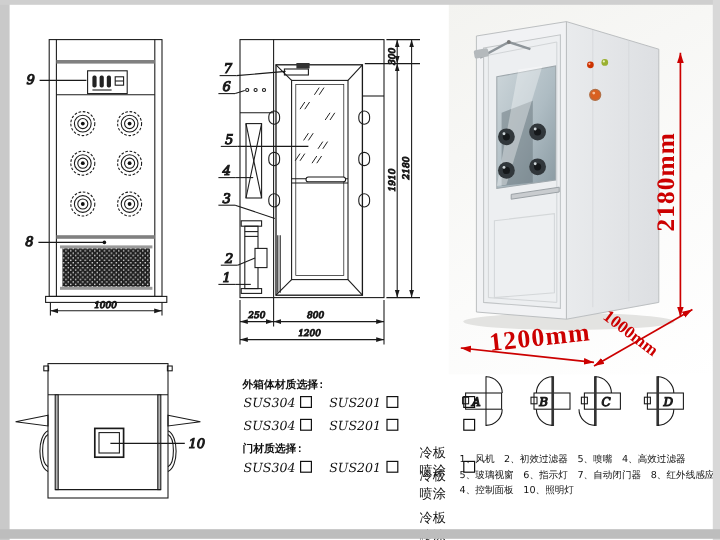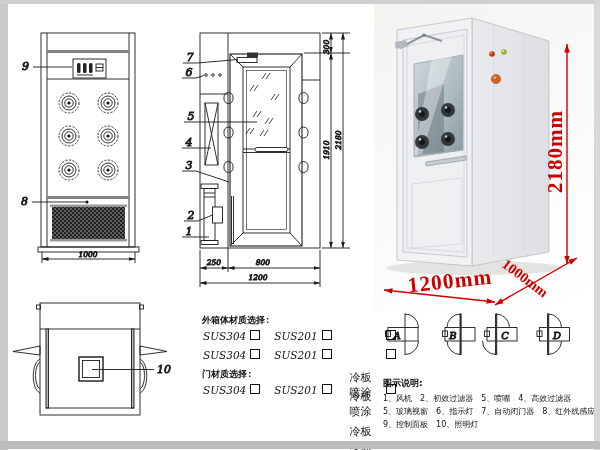--- a/index.html
+++ b/index.html
@@ -371,29 +371,28 @@
       <span class="sus">SUS304</span>
         <span class="cb"></span>
       <span class="sus g14">SUS201</span>
         <span class="cb"></span>
       <span class="opt-cn g18">冷板喷涂</span>
         <span class="cb"></span>
     </div>
   </div>
 
   <div id="legend">
-    <div class="lg-title">图示说明:</div>
     <div class="lg-line">
       <span>1、风机</span><span>2、初效过滤器</span><span>5、喷嘴</span><span>4、高效过滤器</span>
     </div>
     <div class="lg-line">
       <span>5、玻璃视窗</span><span>6、指示灯</span><span>7、自动闭门器</span><span>8、红外线感应器</span>
     </div>
     <div class="lg-line">
-      <span>9、控制面板</span><span>10、照明灯</span>
+      <span>4、控制面板</span><span>10、照明灯</span>
     </div>
   </div>
 
   <div class="frame" id="frame-left"></div>
   <div class="frame" id="frame-top"></div>
   <div class="frame" id="frame-right"></div>
   <div class="frame" id="frame-bottom"></div>
 </div>
 
 </body></html>

